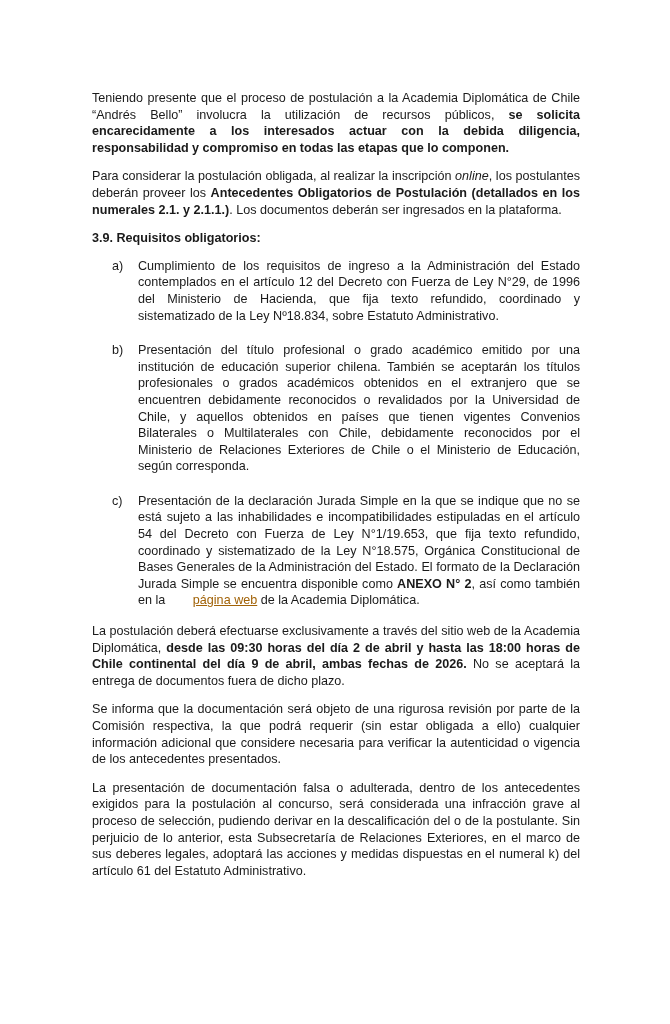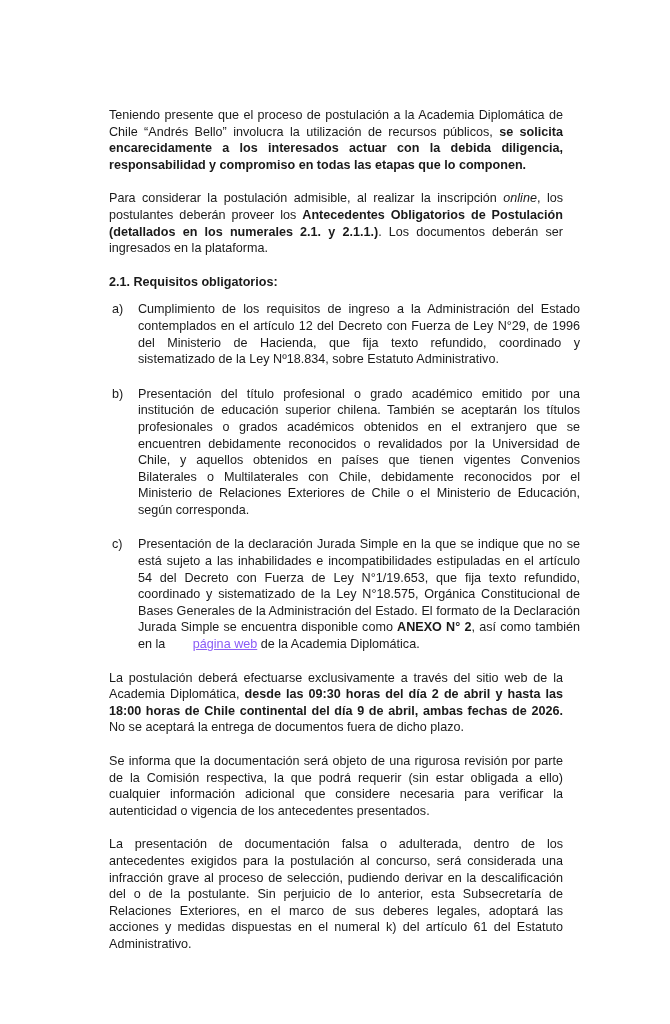--- a/index.html
+++ b/index.html
@@ -7,41 +7,41 @@
   .page {
     position: relative;
     width: 670px; height: 1024px;
     background: #ffffff;
     font-family: "Liberation Sans", sans-serif;
     color: #1a1a1a;
     font-size: 12.6px;
     line-height: 16.6px;
   }
   .content { position: absolute; left: 92px; top: 90px; width: 488px; }
-  p { margin: 17px; text-align: justify; }
+  p { margin: 0; text-align: justify; }
   .para { margin-bottom: 12px; }
   .heading { font-weight: bold; margin-bottom: 11px; }
   b { font-weight: bold; }
   i { }
   .list { margin: 0; padding: 0; list-style: none; }
   .list li { position: relative; padding-left: 26px; margin-left: 20px; margin-bottom: 18px; text-align: justify; }
   .list li .marker { position: absolute; left: 0; top: 0; }
-  a.link { color: #8b5cf6; text-decoration: underline; padding-left: 24px; }
+  a.link { color: #a16207; text-decoration: underline; padding-left: 24px; }
 </style>
 </head>
 <body>
 
 <div class="page">
   <div class="content">
 
     <p class="para"><span>Teniendo presente que el proceso de postulación a la Academia Diplomática de Chile “Andrés Bello” involucra la utilización de recursos públicos, </span><b>se solicita encarecidamente a los interesados actuar con la debida diligencia, responsabilidad y compromiso en todas las etapas que lo componen.</b></p>
 
-    <p class="para"><span>Para considerar la postulación admisible, al realizar la inscripción </span><i>online</i><span>, los postulantes deberán proveer los </span><b>Antecedentes Obligatorios de Postulación (detallados en los numerales 2.1. y 2.1.1.)</b><span>. Los documentos deberán ser ingresados en la plataforma.</span></p>
+    <p class="para"><span>Para considerar la postulación obligada, al realizar la inscripción </span><i>online</i><span>, los postulantes deberán proveer los </span><b>Antecedentes Obligatorios de Postulación (detallados en los numerales 2.1. y 2.1.1.)</b><span>. Los documentos deberán ser ingresados en la plataforma.</span></p>
 
-    <p class="heading">2.1. Requisitos obligatorios:</p>
+    <p class="heading">3.9. Requisitos obligatorios:</p>
 
 
     <ul class="list">
       <li>
         <span class="marker">a)</span>
         <span>Cumplimiento de los requisitos de ingreso a la Administración del Estado contemplados en el artículo 12 del Decreto con Fuerza de Ley N°29, de 1996 del Ministerio de Hacienda, que fija texto refundido, coordinado y sistematizado de la Ley Nº18.834, sobre Estatuto Administrativo.</span>
       </li>
       <li>
         <span class="marker">b)</span>
         <span>Presentación del título profesional o grado académico emitido por una institución de educación superior chilena. También se aceptarán los títulos profesionales o grados académicos obtenidos en el extranjero que se encuentren debidamente reconocidos o revalidados por la Universidad de Chile, y aquellos obtenidos en países que tienen vigentes Convenios Bilaterales o Multilaterales con Chile, debidamente reconocidos por el Ministerio de Relaciones Exteriores de Chile o el Ministerio de Educación, según corresponda.</span>

